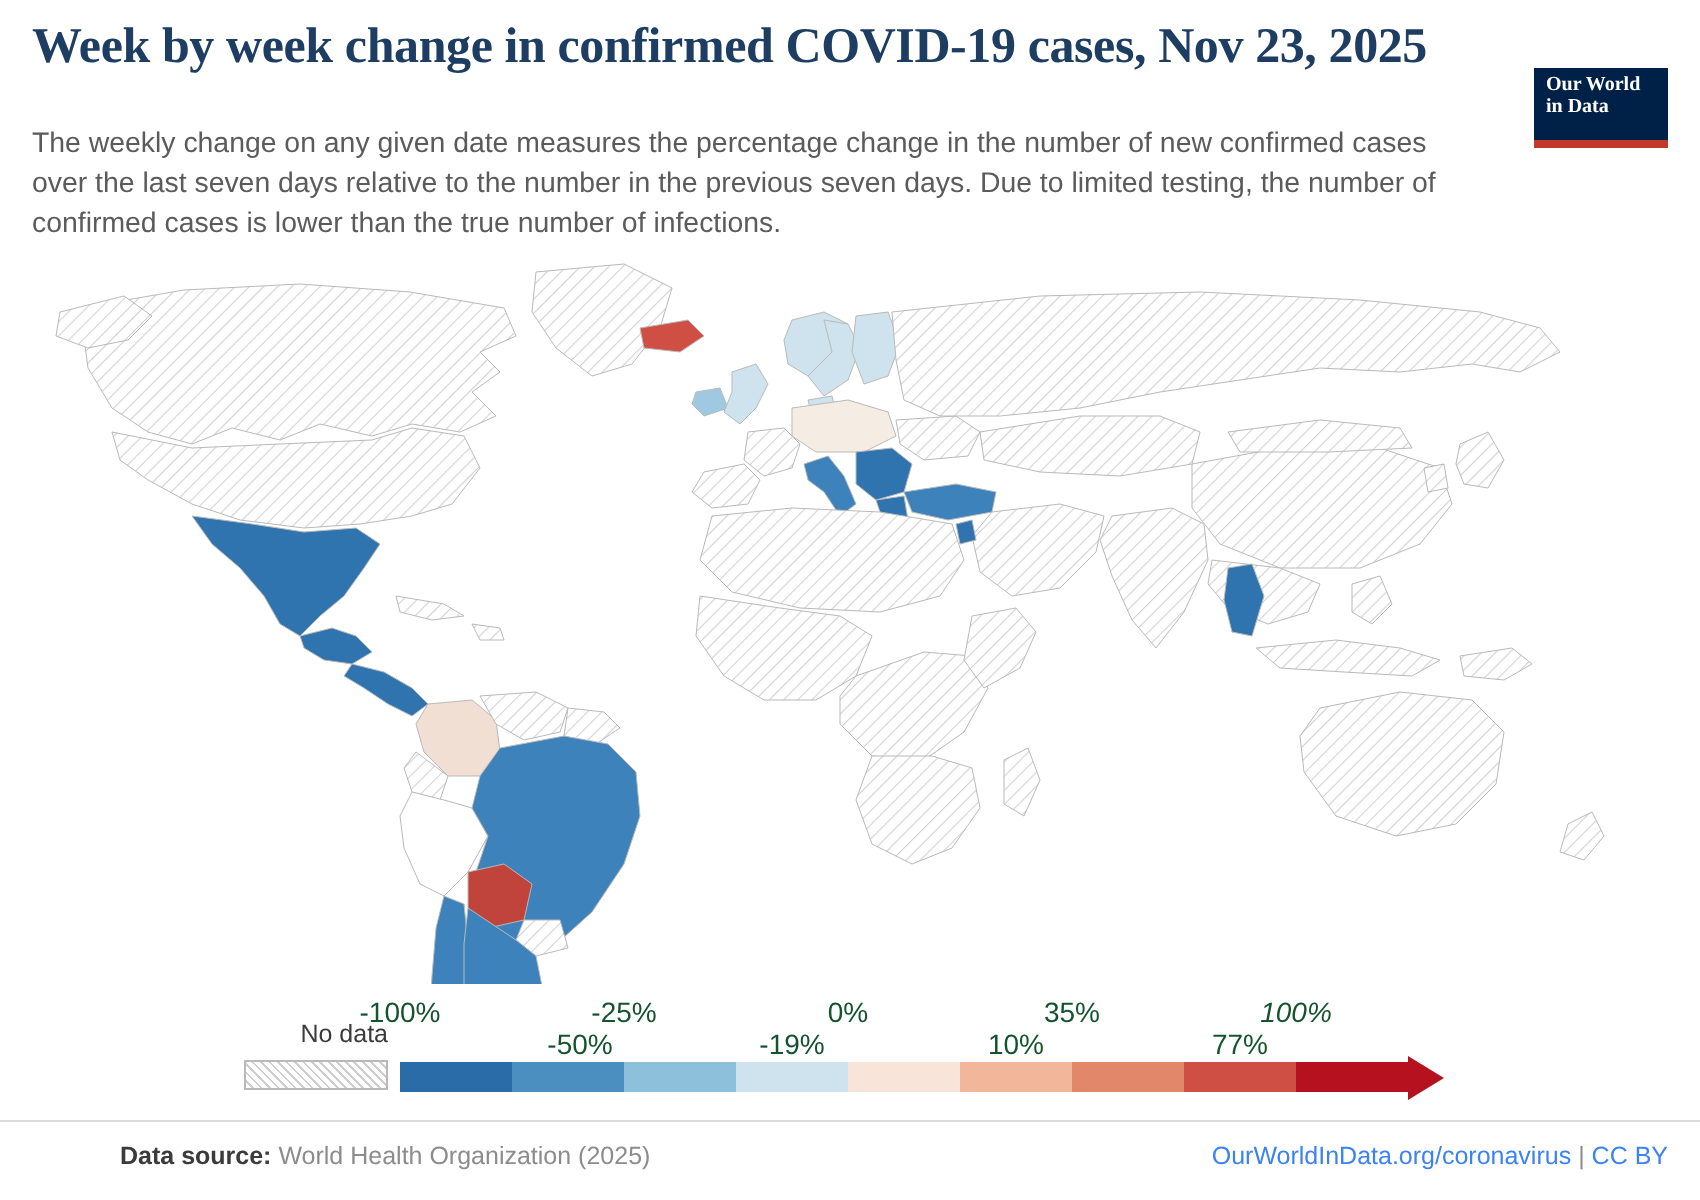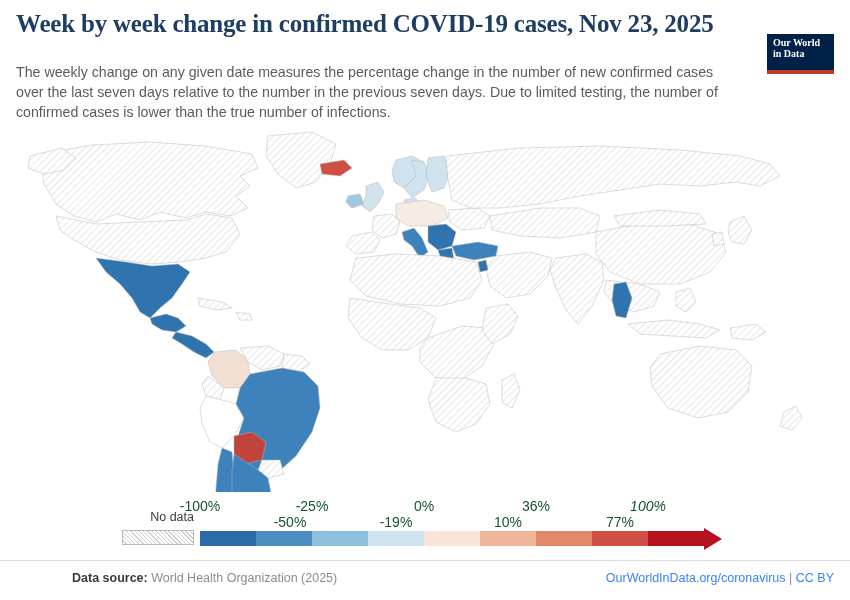--- a/index.html
+++ b/index.html
@@ -149,21 +149,21 @@
   .footer {
     position: absolute;
     left: 0;
     top: 560px;
     width: 850px;
     height: 40px;
     border-top: 1px solid #dcdcdc;
   }
   .footer-left {
     position: absolute;
-    left: 28px;
+    left: 16px;
     top: 10px;
     font-size: 12.5px;
     color: #8c8c8c;
     padding-left: 44px;
   }
   .footer-left .src-label {
     color: #3b3b3b;
     font-weight: 700;
   }
   .footer-right {
@@ -289,21 +289,21 @@
           <div class="ramp-cell" style="left: 448px; width: 56px; background: rgb(181, 17, 31);"></div>
           <div class="ramp-arrow" style="left: 504px; border-left: 18px solid rgb(181, 17, 31);"></div>
         </div>
       <div id="legend-ticks">
           <div class="tick-label tick-top" style="left: 170px; width: 60px;">-100%</div>
           <div class="tick-label tick-bottom" style="left: 260px; width: 60px;">-50%</div>
           <div class="tick-label tick-top" style="left: 282px; width: 60px;">-25%</div>
           <div class="tick-label tick-bottom" style="left: 366px; width: 60px;">-19%</div>
           <div class="tick-label tick-top" style="left: 394px; width: 60px;">0%</div>
           <div class="tick-label tick-bottom" style="left: 478px; width: 60px;">10%</div>
-          <div class="tick-label tick-top" style="left: 506px; width: 60px;">36%</div>
+          <div class="tick-label tick-top" style="left: 506px; width: 60px;">35%</div>
           <div class="tick-label tick-bottom" style="left: 590px; width: 60px;">77%</div>
           <div class="tick-label tick-top" style="left: 618px; width: 60px; font-style: italic;">100%</div>
         </div>
 
     </div>
   </div>
 
   <div class="footer">
     <div class="footer-left">
       <span class="src-label">Data source:</span>

